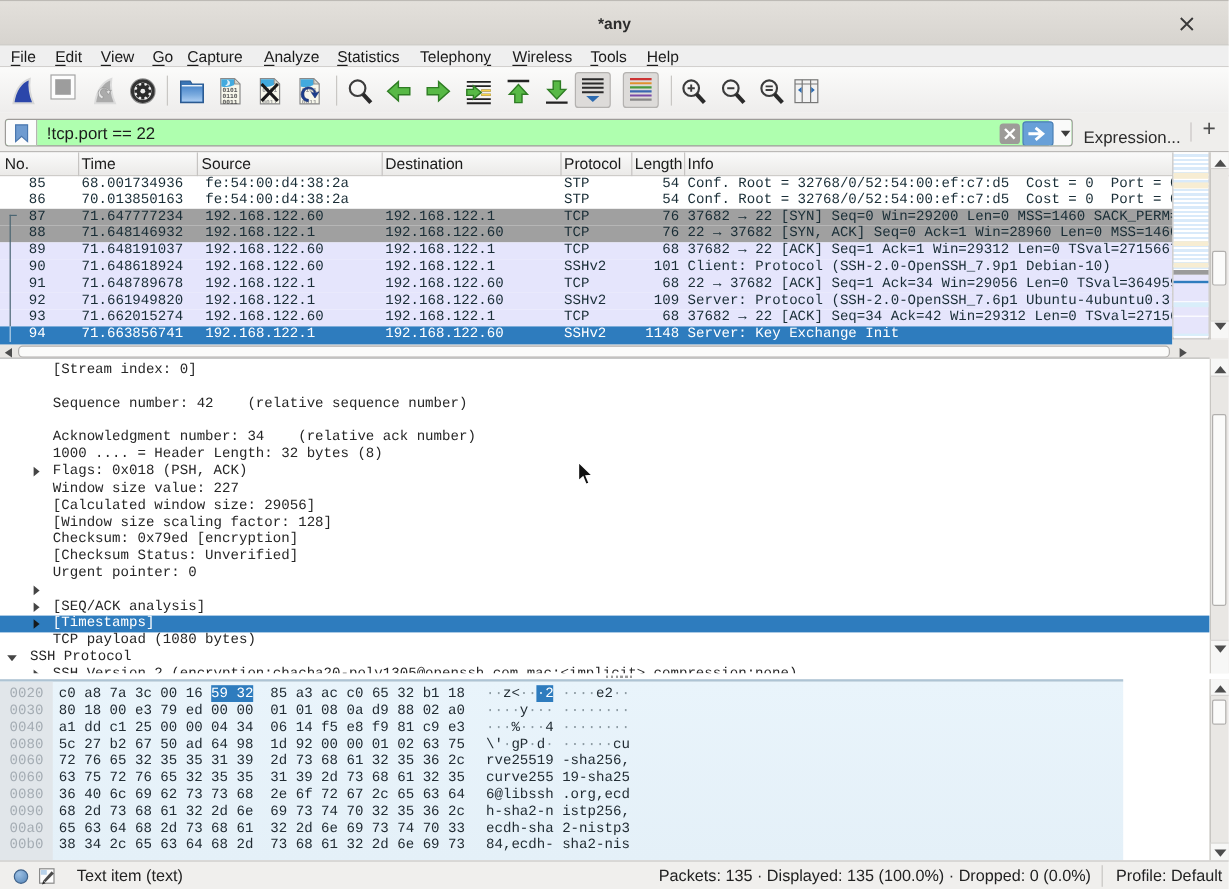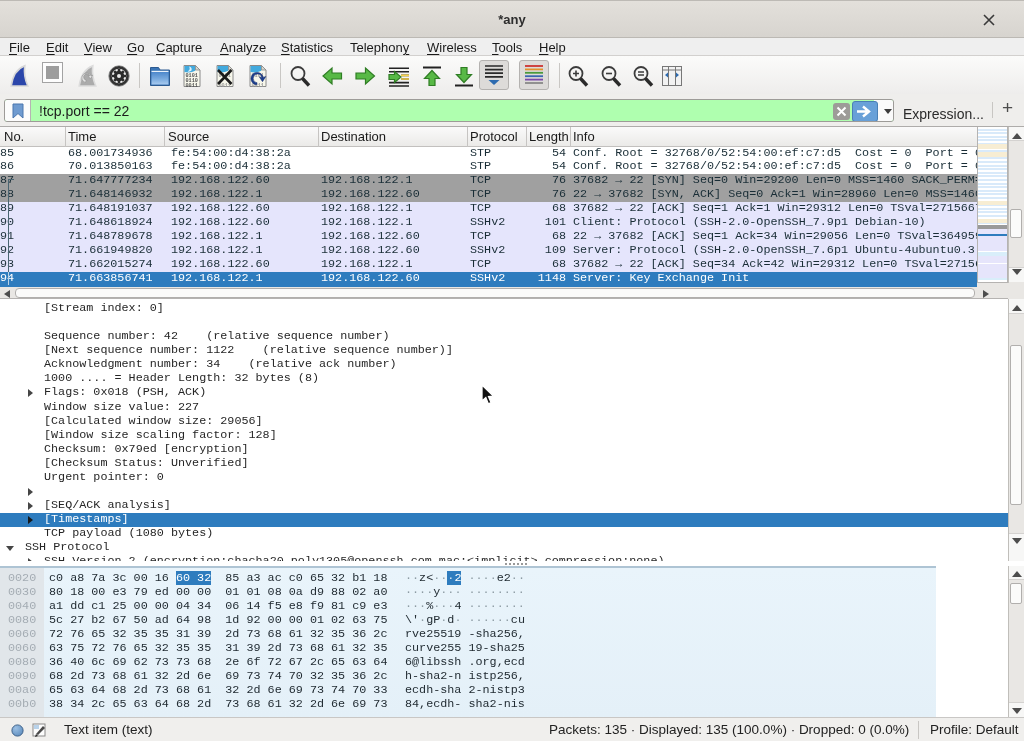--- a/index.html
+++ b/index.html
@@ -25,21 +25,21 @@
 #fwhite{right:0;top:0;width:19px;height:23px;background:#fafafa}
 #fexpr{left:903px;top:12px;font-size:14px;color:#2b2b2b}
 #fsep2{left:992px;top:8px;width:1px;height:16px;background:#c8c6c3}
 #fplus{left:1002px;top:3px;font-size:19px;color:#4d4d4d}
 
 #phead{left:0;top:127px;width:1024px;height:20px;background:linear-gradient(#fafafa,#ebeae8);border-bottom:1px solid #c2c0be;font-size:13px;color:#1a1a1a}
 #phead span{position:absolute;top:2px}
 .hsep{position:absolute;top:0;width:1px;height:20px;background:#c6c4c2}
 .prow{left:0;width:977px;height:13.95px;line-height:13.95px;color:#192d36}
 .prow span{position:absolute;white-space:pre}
-.c-no{width:62px;text-align:left;left:0}
+.c-no{width:62px;text-align:center;left:0}
 .c-time{left:68px}.c-src{left:171px}.c-dst{left:321px}.c-proto{left:470px}
 .c-len{width:566px;text-align:right;left:0}
 .c-info{left:573px;width:404px;overflow:hidden}
 
 #minimap{left:977px;top:127px;width:31px;height:156px;background:#fff;border:1px solid #b5b3b1;border-top:none}
 .sb{background:#e9e7e4}
 .sbthumb{background:#fbfbfa;border:1px solid #b1afad;border-radius:2px}
 .arr{width:0;height:0;position:absolute}
 
 #details{left:0;top:299px;width:1008px;height:262px;background:#fff;overflow:hidden;color:#262626}
@@ -321,40 +321,39 @@
 <div class="abs sb" style="left:1008px;top:566px;width:16px;height:151px;border-left:1px solid #c0beba"></div>
 <div class="abs" style="left:1009px;top:566px;width:15px;height:14px;background:#f7f7f6;border-bottom:1px solid #d4d2d0"></div>
 <div class="abs" style="left:1009px;top:702px;width:15px;height:15px;background:#f7f7f6;border-top:1px solid #d4d2d0"></div>
 <div class="abs arr" style="left:1012px;top:571px;border-left:5px solid transparent;border-right:5px solid transparent;border-bottom:6px solid #4d4d4d"></div>
 <div class="abs sbthumb" style="left:1010px;top:583px;width:12px;height:21px"></div>
 <div class="abs arr" style="left:1012px;top:708px;border-left:5px solid transparent;border-right:5px solid transparent;border-top:6px solid #4d4d4d"></div>
 </div>
 <div class="abs" id="details">
 <div class="drow mono" style="top:3.0px"><span class="abs" style="left:44px">[Stream index: 0]</span></div>
 <div class="drow mono" style="top:31.16px"><span class="abs" style="left:44px">Sequence number: 42    (relative sequence number)</span></div>
-<div class="drow mono" style="top:45.24px"><span class="abs" style="left:44px">[Next sequence number: 1122    (relative sequence number)]</span></div>
 <div class="drow mono" style="top:59.32px"><span class="abs" style="left:44px">Acknowledgment number: 34    (relative ack number)</span></div>
 <div class="drow mono" style="top:73.4px"><span class="abs" style="left:44px">1000 .... = Header Length: 32 bytes (8)</span></div>
 <div class="drow mono" style="top:87.48px"><i class="abs tri" style="left:28px"></i><span class="abs" style="left:44px">Flags: 0x018 (PSH, ACK)</span></div>
 <div class="drow mono" style="top:101.56px"><span class="abs" style="left:44px">Window size value: 227</span></div>
 <div class="drow mono" style="top:115.64px"><span class="abs" style="left:44px">[Calculated window size: 29056]</span></div>
 <div class="drow mono" style="top:129.72px"><span class="abs" style="left:44px">[Window size scaling factor: 128]</span></div>
 <div class="drow mono" style="top:143.8px"><span class="abs" style="left:44px">Checksum: 0x79ed [encryption]</span></div>
 <div class="drow mono" style="top:157.88px"><span class="abs" style="left:44px">[Checksum Status: Unverified]</span></div>
 <div class="drow mono" style="top:171.96px"><span class="abs" style="left:44px">Urgent pointer: 0</span></div>
 <div class="drow mono" style="top:186.04px"><i class="abs tri" style="left:28px"></i></div>
 <div class="drow mono" style="top:200.12px"><i class="abs tri" style="left:28px"></i><span class="abs" style="left:44px">[SEQ/ACK analysis]</span></div>
 <div class="drow mono" style="top:214.2px;background:#2e7cbe;color:#fff"><i class="abs tri" style="left:28px;border-left-color:#16191c"></i><span class="abs" style="left:44px">[Timestamps]</span></div>
 <div class="drow mono" style="top:228.28px"><span class="abs" style="left:44px">TCP payload (1080 bytes)</span></div>
 <div class="drow mono" style="top:242.36px"><i class="abs trid" style="left:6px"></i><span class="abs" style="left:25px">SSH Protocol</span></div>
 <div class="drow mono" style="top:256.44px"><i class="abs tri" style="left:28px"></i><span class="abs" style="left:44px">SSH Version 2 (encryption:chacha20-poly1305@openssh.com mac:&lt;implicit&gt; compression:none)</span></div>
 </div>
 <div class="abs" id="hexpane">
 <div class="abs" id="hexoff"></div>
-<div class="hrow mono" style="top:4px"><span class="hoff">0020</span><span class="hbytes">c0 a8 7a 3c 00 16 <span class="hl">60 32</span>  85 a3 ac c0 65 32 b1 18</span><span class="hascii"><i class="hdot">··</i>z&lt;<i class="hdot">··</i><span class="hl"><i>·</i>2</span> <i class="hdot">····</i>e2<i class="hdot">··</i></span></div>
+<div class="hrow mono" style="top:4px"><span class="hoff">0020</span><span class="hbytes">c0 a8 7a 3c 00 16 <span class="hl">59 32</span>  85 a3 ac c0 65 32 b1 18</span><span class="hascii"><i class="hdot">··</i>z&lt;<i class="hdot">··</i><span class="hl"><i>·</i>2</span> <i class="hdot">····</i>e2<i class="hdot">··</i></span></div>
 <div class="hrow mono" style="top:17.95px"><span class="hoff">0030</span><span class="hbytes">80 18 00 e3 79 ed 00 00  01 01 08 0a d9 88 02 a0</span><span class="hascii"><i class="hdot">····</i>y<i class="hdot">···</i> <i class="hdot">········</i></span></div>
 <div class="hrow mono" style="top:31.9px"><span class="hoff">0040</span><span class="hbytes">a1 dd c1 25 00 00 04 34  06 14 f5 e8 f9 81 c9 e3</span><span class="hascii"><i class="hdot">···</i>%<i class="hdot">···</i>4 <i class="hdot">········</i></span></div>
 <div class="hrow mono" style="top:45.85px"><span class="hoff">0080</span><span class="hbytes">5c 27 b2 67 50 ad 64 98  1d 92 00 00 01 02 63 75</span><span class="hascii">\'<i class="hdot">·</i>gP<i class="hdot">·</i>d<i class="hdot">·</i> <i class="hdot">······</i>cu</span></div>
 <div class="hrow mono" style="top:59.8px"><span class="hoff">0060</span><span class="hbytes">72 76 65 32 35 35 31 39  2d 73 68 61 32 35 36 2c</span><span class="hascii">rve25519 -sha256,</span></div>
 <div class="hrow mono" style="top:73.75px"><span class="hoff">0060</span><span class="hbytes">63 75 72 76 65 32 35 35  31 39 2d 73 68 61 32 35</span><span class="hascii">curve255 19-sha25</span></div>
 <div class="hrow mono" style="top:87.7px"><span class="hoff">0080</span><span class="hbytes">36 40 6c 69 62 73 73 68  2e 6f 72 67 2c 65 63 64</span><span class="hascii">6@libssh .org,ecd</span></div>
 <div class="hrow mono" style="top:101.65px"><span class="hoff">0090</span><span class="hbytes">68 2d 73 68 61 32 2d 6e  69 73 74 70 32 35 36 2c</span><span class="hascii">h-sha2-n istp256,</span></div>
 <div class="hrow mono" style="top:115.6px"><span class="hoff">00a0</span><span class="hbytes">65 63 64 68 2d 73 68 61  32 2d 6e 69 73 74 70 33</span><span class="hascii">ecdh-sha 2-nistp3</span></div>
 <div class="hrow mono" style="top:129.55px"><span class="hoff">00b0</span><span class="hbytes">38 34 2c 65 63 64 68 2d  73 68 61 32 2d 6e 69 73</span><span class="hascii">84,ecdh- sha2-nis</span></div>
 </div>

